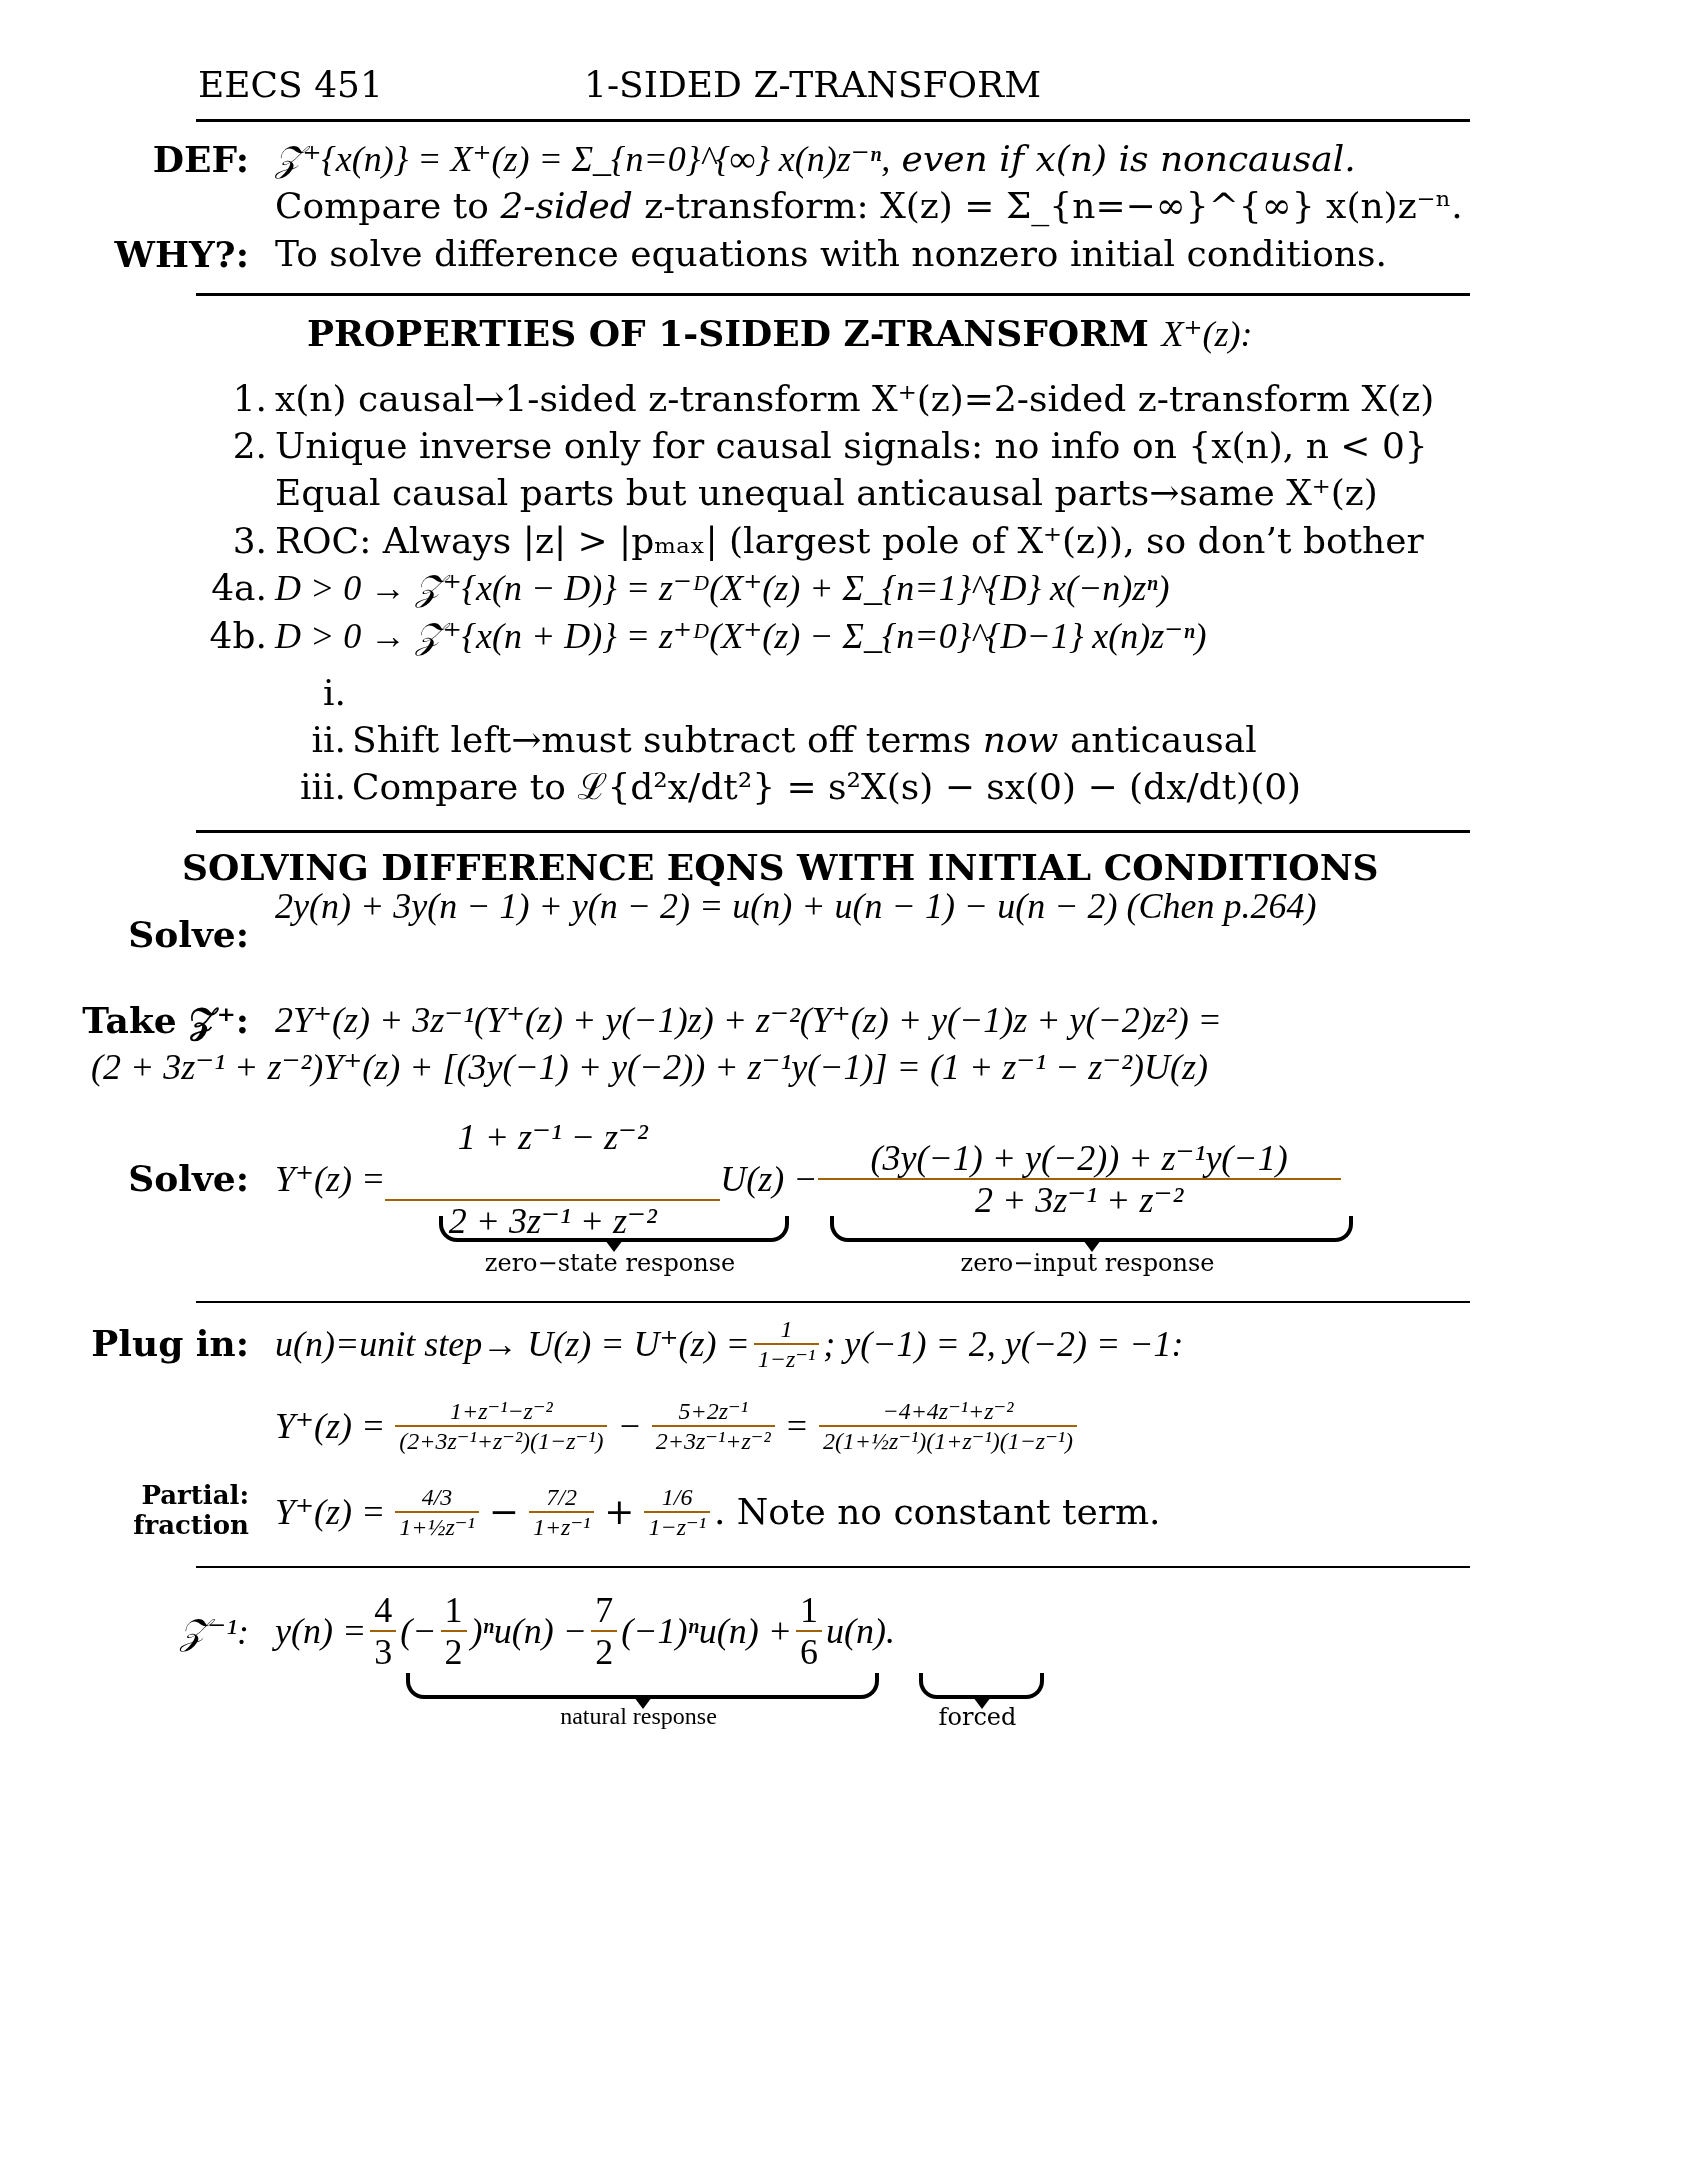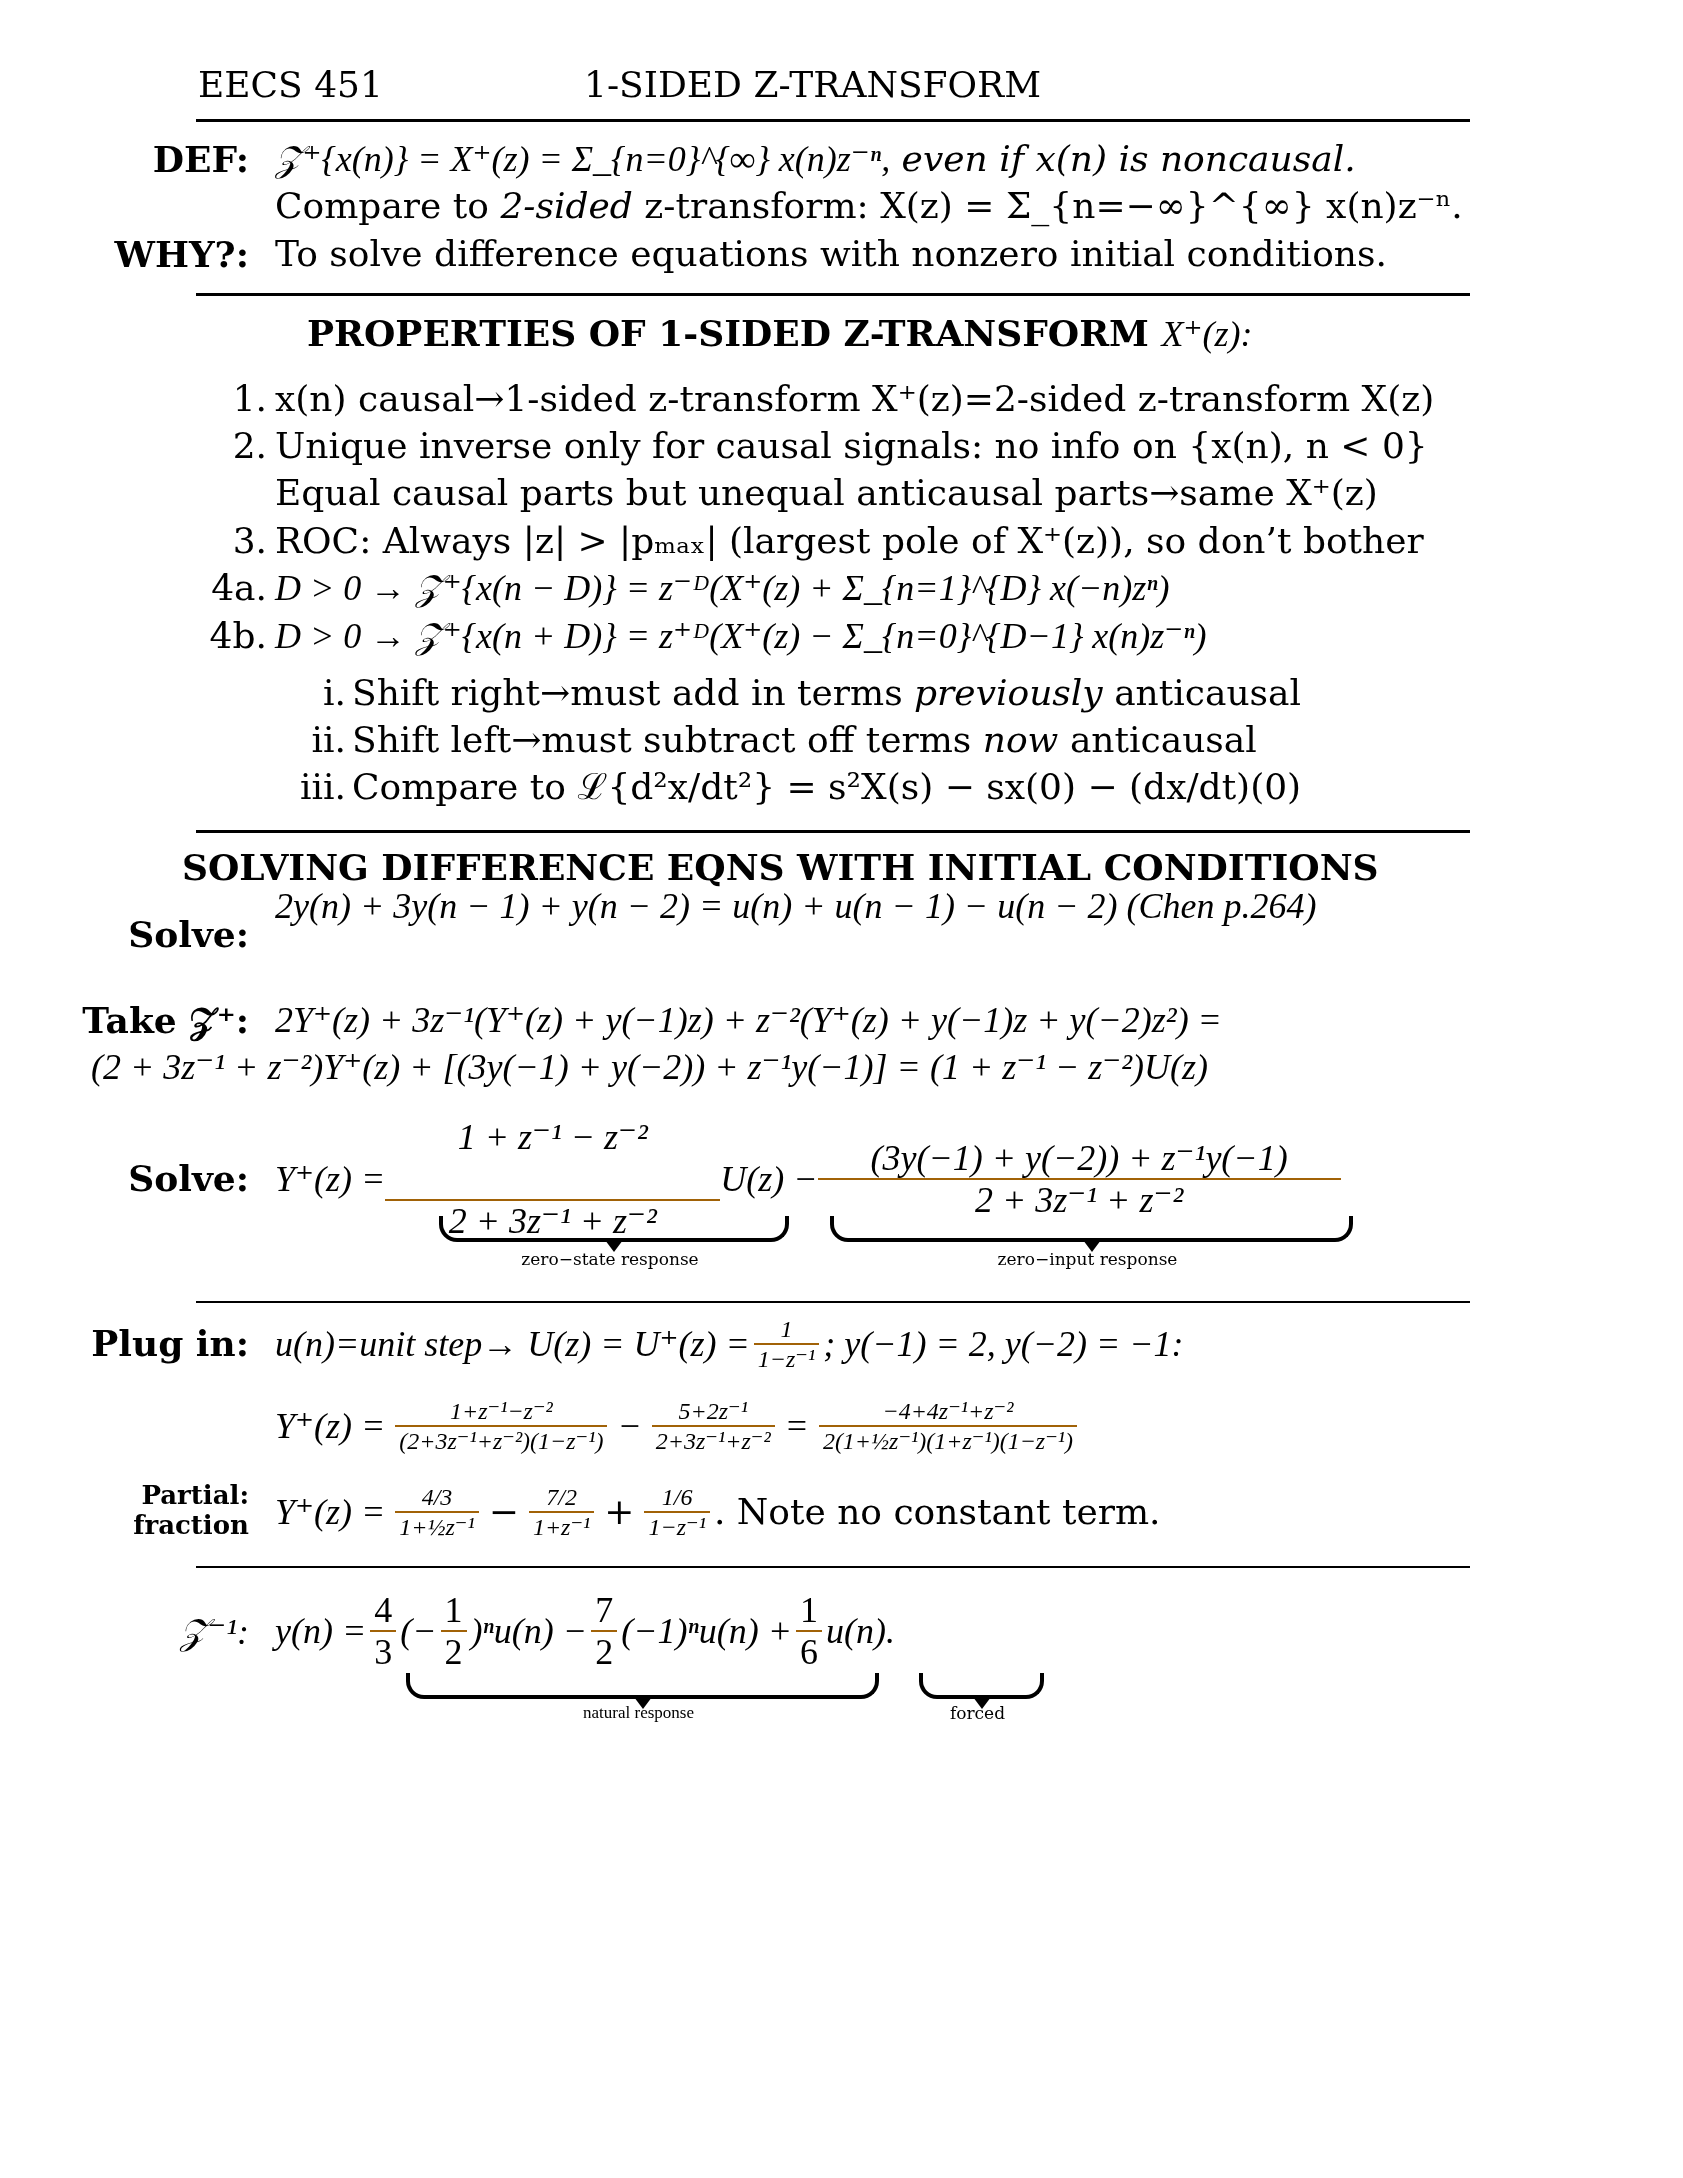--- a/index.html
+++ b/index.html
@@ -13,21 +13,21 @@
   .rule { position:absolute; left:196px; width:1274px; height:3px; background:#000; }
   .rule.thin { height:2px; }
   .lab { text-align:right; font-weight:bold; font-size:36px; }
   .frac { display:inline-flex; flex-direction:column; align-items:center; vertical-align:middle; margin:0 4px; }
   .frac .num { padding:0 4px 2px; }
   .frac .den { border-top:2px solid #a16207; padding:2px 4px 0; }
   .frac.small { font-size:24px; }
   .brace { position:absolute; height:22px; border:4px solid #000; border-top:none; border-radius:0 0 18px 18px; }
   .brace::after { content:""; position:absolute; left:50%; bottom:-14px; width:0; height:0;
                   border-left:9px solid transparent; border-right:9px solid transparent; border-top:12px solid #000; transform:translateX(-50%); }
-  .note { font-size:17px; text-align:center; }
+  .note { font-size:24px; text-align:center; }
 </style>
 </head>
 <body>
 
 <div class="abs t" style="left:198px; top:67px;">EECS 451</div>
 <div class="abs t" style="left:584px; top:67px;">1-SIDED Z-TRANSFORM</div>
 <div class="rule" style="top:119px;"></div>
 
 <div class="abs t lab" style="right:1434px; top:141px;">DEF:</div>
 <div class="abs t" style="left:275px; top:141px;">
@@ -68,25 +68,20 @@
   <div style="position:relative; height:48px;">
     <span style="position:absolute; right:1218px;">4a.</span>
     <span class="m" style="position:absolute; left:77px;">D &gt; 0 → 𝒵⁺{x(n − D)} = z⁻ᴰ(X⁺(z) + Σ_{n=1}^{D} x(−n)zⁿ)</span>
   </div>
   <div style="position:relative; height:57px;">
     <span style="position:absolute; right:1218px;">4b.</span>
     <span class="m" style="position:absolute; left:77px;">D &gt; 0 → 𝒵⁺{x(n + D)} = z⁺ᴰ(X⁺(z) − Σ_{n=0}^{D−1} x(n)z⁻ⁿ)</span>
   </div>
   <div style="position:relative; height:47px;">
     <span style="position:absolute; right:1139px;">i.</span>
-    <span style="position:absolute; left:154px;">
-      <span>Shift right→must add in terms</span>
-      <span class="i">previously</span>
-      <span>anticausal</span>
-    </span>
   </div>
   <div style="position:relative; height:47px;">
     <span style="position:absolute; right:1139px;">ii.</span>
     <span style="position:absolute; left:154px;">
       <span>Shift left→must subtract off terms</span>
       <span class="i">now</span>
       <span>anticausal</span>
     </span>
   </div>
   <div style="position:relative; height:47px;">

